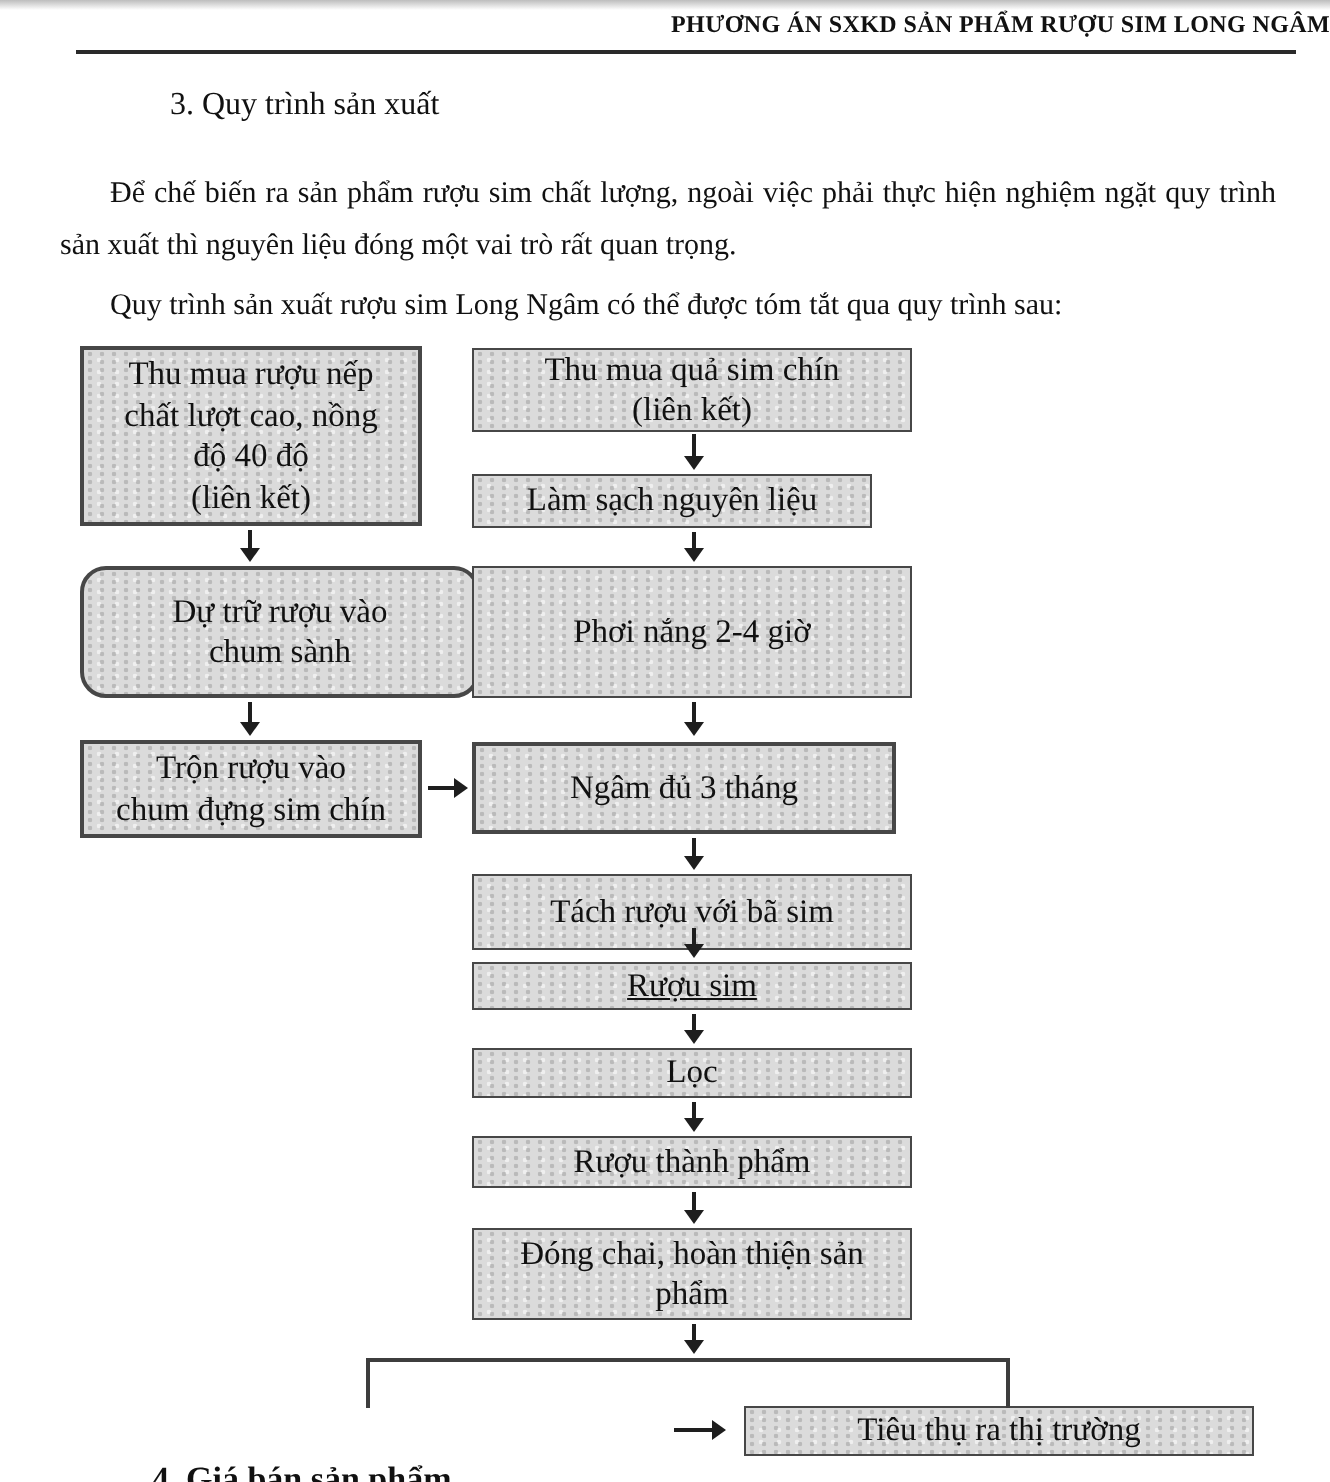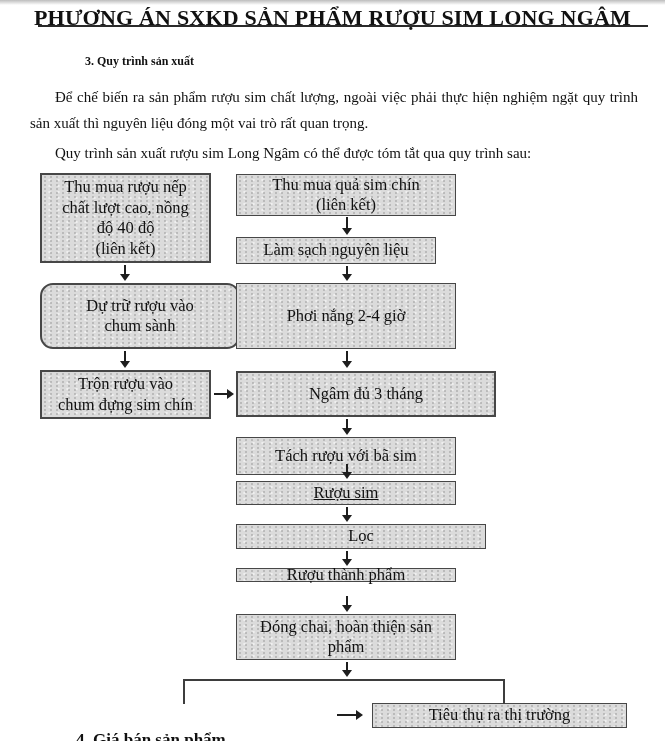--- a/index.html
+++ b/index.html
@@ -2,25 +2,25 @@
 <html><head>
 <meta charset="utf-8">
 <style>
   html,body{margin:0;padding:0;background:#fff;}
   .page{
     position:relative;width:665px;height:741px;background:#ffffff;overflow:hidden;
     font-family:"Liberation Serif","DejaVu Serif",serif;color:#111;
   }
   .top-strip{position:absolute;left:0;top:0;width:665px;height:5px;
     background:linear-gradient(#bdbdbd,#ffffff);}
-  .doc-header{position:absolute;left:0;top:5px;width:665px;text-align:center;
-    font-weight:bold;font-size:22px;letter-spacing:.2px;white-space:nowrap;}
+  .doc-header{position:absolute;left:0;top:5px;width:665px;text-align:right;
+    font-weight:bold;font-size:12px;letter-spacing:.2px;white-space:nowrap;}
   .header-rule{position:absolute;left:38px;top:25px;width:610px;height:0;
     border-bottom:2px solid #2a2a2a;}
-  .sec-heading{position:absolute;left:85px;top:54px;font-weight:bold;font-size:12px;}
+  .sec-heading{position:absolute;left:85px;top:44px;font-weight:normal;font-size:16px;}
   .para{position:absolute;left:30px;width:608px;text-align:justify;
     font-size:15px;line-height:25.5px;text-indent:25px;}
   .para1{top:70px;}
   .para2{top:126px;}
   .flow{position:absolute;inset:0;}
   .fbox{
     position:absolute;display:flex;align-items:center;justify-content:center;
     text-align:center;font-size:16.5px;line-height:20.5px;white-space:pre-line;
     background-color:#dbdbdb;
     background-image:
@@ -30,25 +30,25 @@
     border:2px solid #474747;box-sizing:border-box;padding:1px 4px;
   }
   .thin{border-width:1.5px;}
   
   .b-l1{left:40px;top:173px;width:171px;height:90px;}
   .b-l2{left:40px;top:283px;width:200px;height:66px;border-radius:13px;}
   .b-l3{left:40px;top:370px;width:171px;height:49px;}
   .b-r1{left:236px;top:174px;width:220px;height:42px;}
   .b-r2{left:236px;top:237px;width:200px;height:27px;}
   .b-r3{left:236px;top:283px;width:220px;height:66px;}
-  .b-r4{left:236px;top:371px;width:260px;height:46px;}
+  .b-r4{left:236px;top:371px;width:212px;height:46px;}
   .b-r5{left:236px;top:437px;width:220px;height:38px;}
   .b-r6{left:236px;top:481px;width:220px;height:24px;text-decoration:underline;}
-  .b-r7{left:236px;top:524px;width:250px;height:25px;}
-  .b-r8{left:236px;top:568px;width:220px;height:14px;}
+  .b-r7{left:236px;top:524px;width:220px;height:25px;}
+  .b-r8{left:236px;top:568px;width:220px;height:26px;}
   .b-r9{left:236px;top:614px;width:220px;height:46px;}
   .b-b1{left:40px;top:703px;width:290px;height:25px;}
   .b-b2{left:372px;top:703px;width:255px;height:25px;}
   
   .arrv{position:absolute;width:12px;}
   .arrv::before{content:"";position:absolute;left:50%;margin-left:-1px;top:0;bottom:5px;
     width:2px;background:#1e1e1e;}
   .arrv::after{content:"";position:absolute;left:50%;margin-left:-5px;bottom:0;width:0;height:0;
     border-left:5px solid transparent;border-right:5px solid transparent;
     border-top:7px solid #1e1e1e;}

